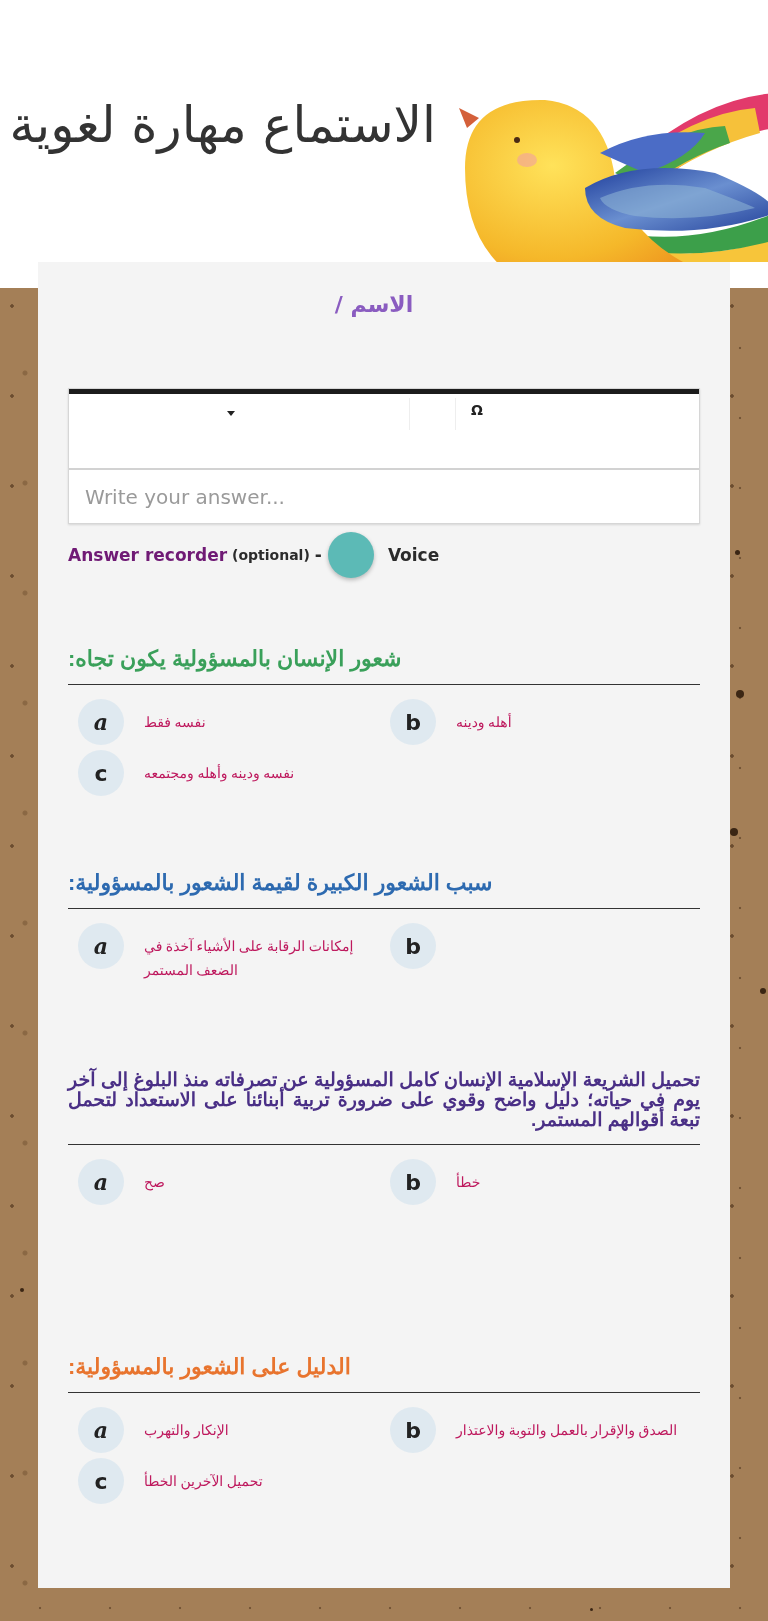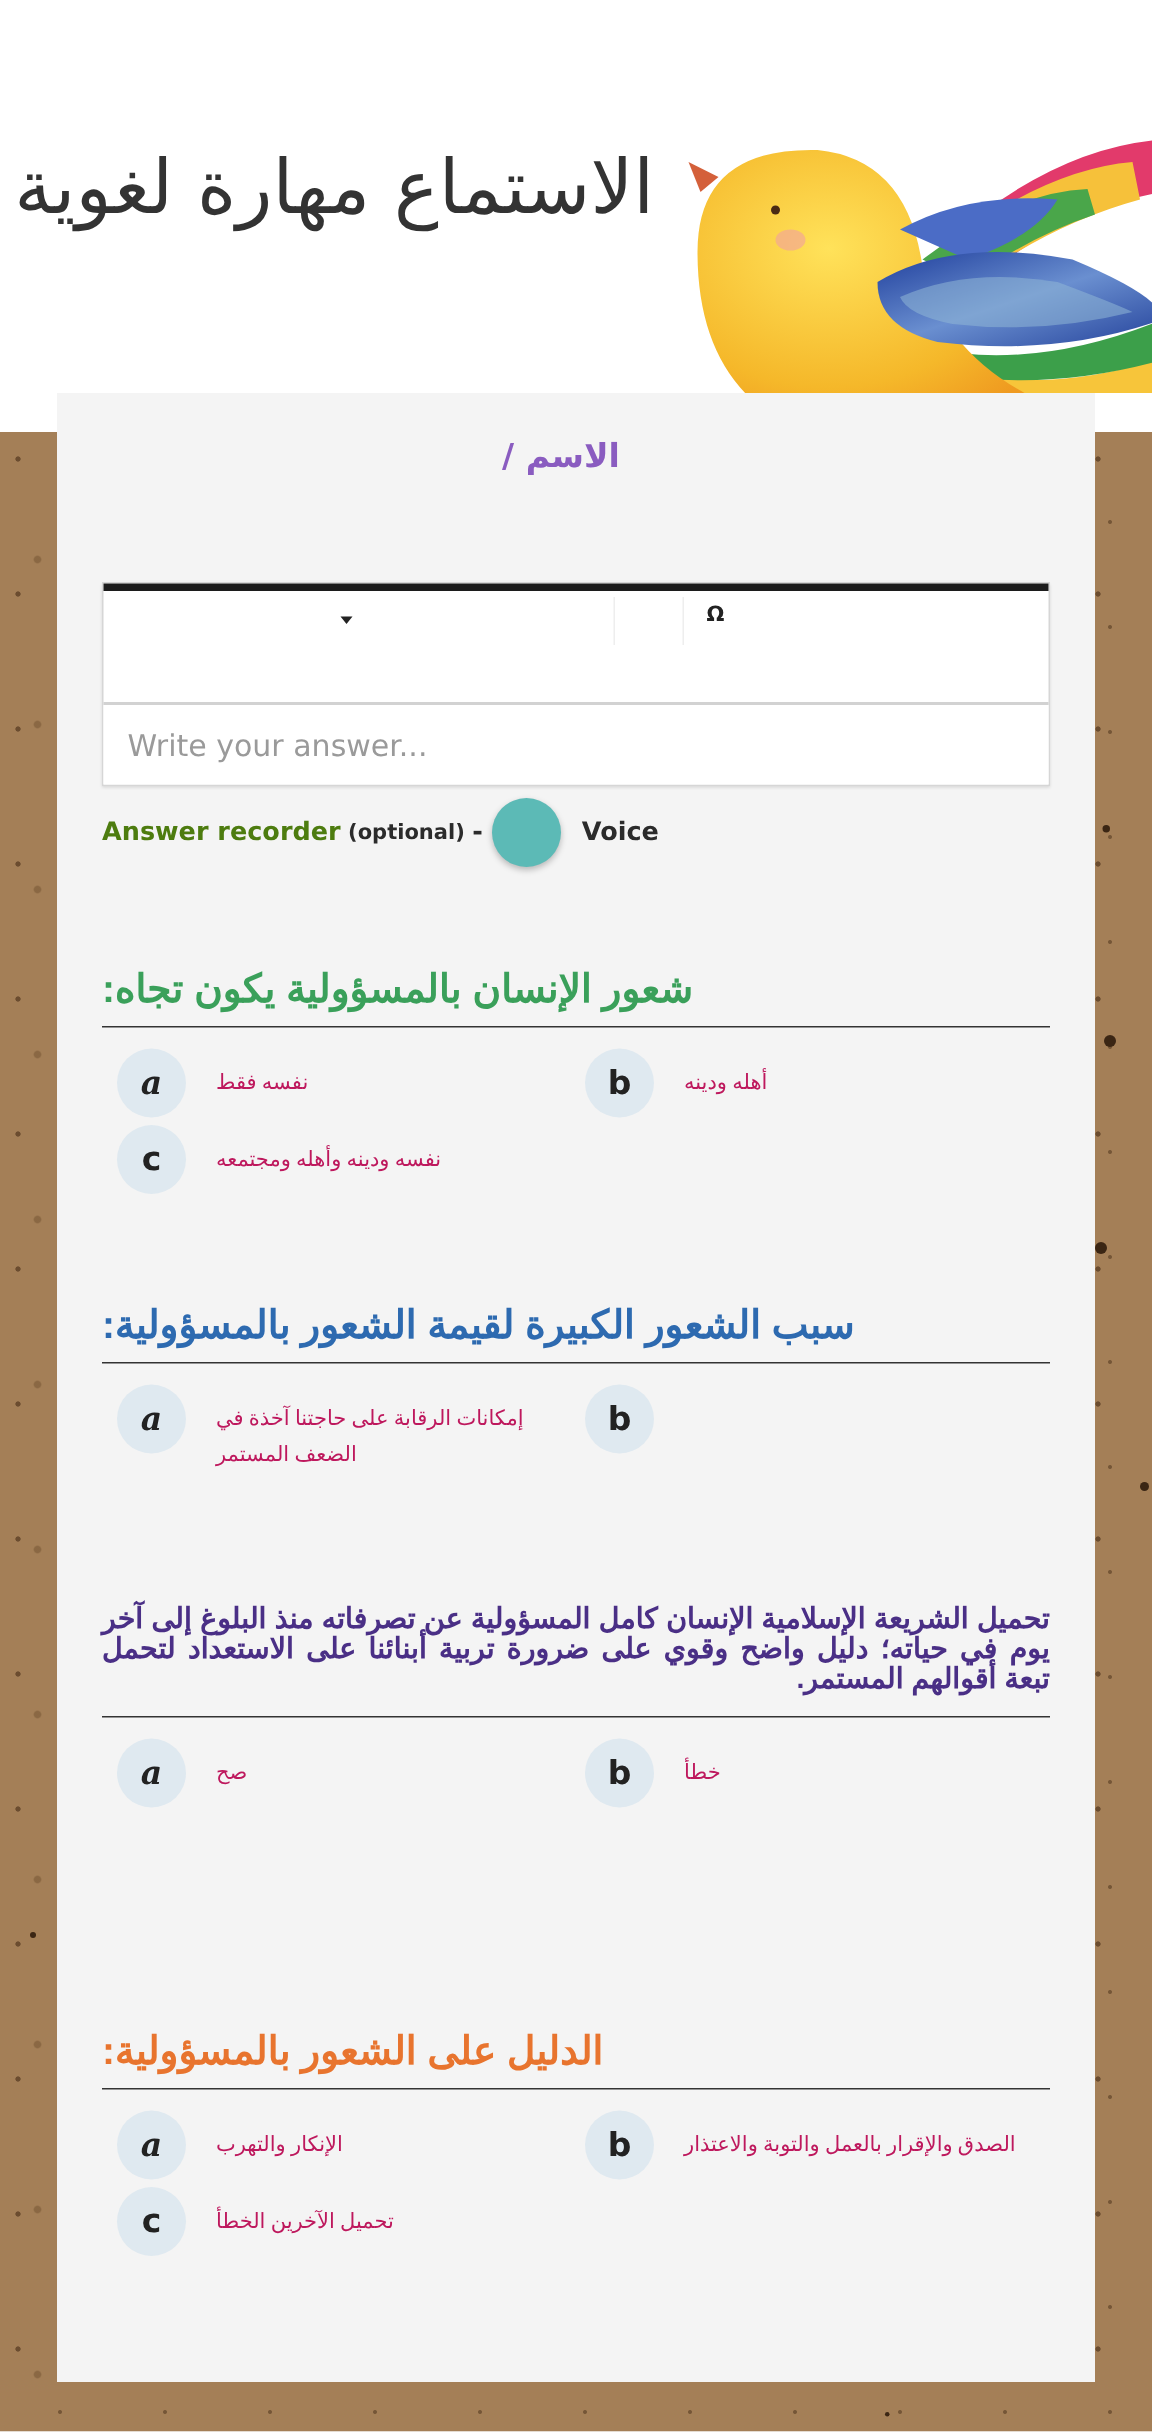--- a/index.html
+++ b/index.html
@@ -57,31 +57,31 @@
     .tb-sep2 { position: absolute; left: 386px; top: 4px; width: 1px; height: 32px; background: #eee; }
     .omega { position: absolute; left: 402px; top: 8px; font-size: 14px; font-weight: bold; color: #222; }
     .answer-input {
       display: block; width: 100%; height: 53px; border: none; outline: none;
       padding: 0 16px; font-size: 20px; color: #333; background: #fff;
       font-family: "DejaVu Sans", sans-serif;
     }
     .answer-input::placeholder { color: #9a9a9a; }
 
     .recorder { position: absolute; left: 30px; top: 268px; height: 50px; display: flex; align-items: center; }
-    .rec-label { font-weight: bold; font-size: 17px; color: #4d7c0f; }
+    .rec-label { font-weight: bold; font-size: 17px; color: #701a75; }
     .rec-opt { font-weight: bold; font-size: 14px; color: #2b2b2b; margin-left: 5px; }
     .rec-dash { font-weight: bold; font-size: 17px; margin-left: 5px; color:#2b2b2b; }
     .rec-btn { width: 46px; height: 46px; border-radius: 50%; background: #5cbab6; margin-left: 6px;
       box-shadow: 0 2px 4px rgba(0,0,0,.25); }
     .rec-voice { font-weight: bold; font-size: 17px; margin-left: 14px; color: #2b2b2b; }
 
     
     .question { position: absolute; left: 30px; width: 632px; }
     .q-title {
-      direction: rtl; font-weight: bold; font-size: 26px;
+      direction: rtl; font-weight: bold; font-size: 22px;
       font-family: "Liberation Sans", sans-serif; line-height: 22px;
       display: inline-block; width: auto; float: left; unicode-bidi: plaintext;
     }
     .q-title-wrap { height: 44px; position: relative; }
     .q-title-wrap .q-title { position: absolute; left: 0; bottom: 14px; }
     .q-rule { height: 1px; background: #333; clear: both; }
     .options { position: relative; }
     .opt { position: absolute; display: flex; align-items: flex-start; }
     .badge {
       width: 46px; height: 46px; border-radius: 50%; background: #dfe9f0;
@@ -190,21 +190,21 @@
   </div>
 
   <div class="question" style="top:602px;">
     <div class="q-title-wrap">
       <div class="q-title" style="color:#2d6ab0;">سبب الشعور الكبيرة لقيمة الشعور بالمسؤولية:</div>
     </div>
     <div class="q-rule"></div>
     <div class="options">
       <div class="opt" style="left:10px;top:14px;width:300px;">
         <div class="badge a">a</div>
-        <div class="opt-text" style="width:210px;">إمكانات الرقابة على حاجتنا آخذة في الضعف المستمر</div>
+        <div class="opt-text" style="width:210px;">إمكانات الرقابة على الأشياء آخذة في الضعف المستمر</div>
       </div>
       <div class="opt" style="left:322px;top:14px;width:300px;">
         <div class="badge">b</div>
       </div>
     </div>
   </div>
 
   <div class="question" style="top:790px;">
     <div style="height:92px;position:relative;">
       <div class="q-title" style="color:#4a2f86;position:absolute;left:0;bottom:14px;width:632px;text-align:justify;text-align-last:right;font-size:19px;line-height:20px;">تحميل الشريعة الإسلامية الإنسان كامل المسؤولية عن تصرفاته منذ البلوغ إلى آخر يوم في حياته؛ دليل واضح وقوي على ضرورة تربية أبنائنا على الاستعداد لتحمل تبعة أقوالهم المستمر.</div>

